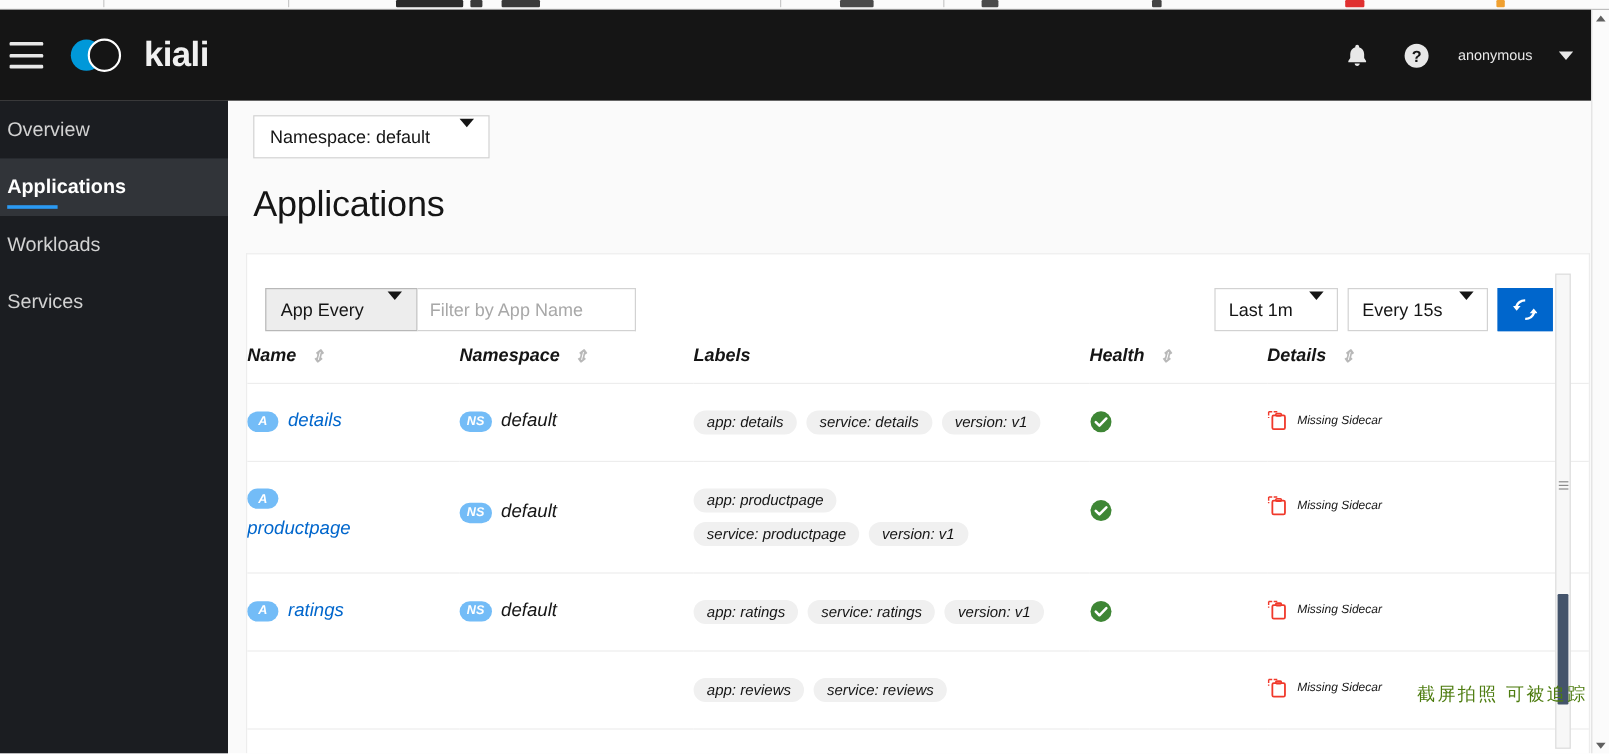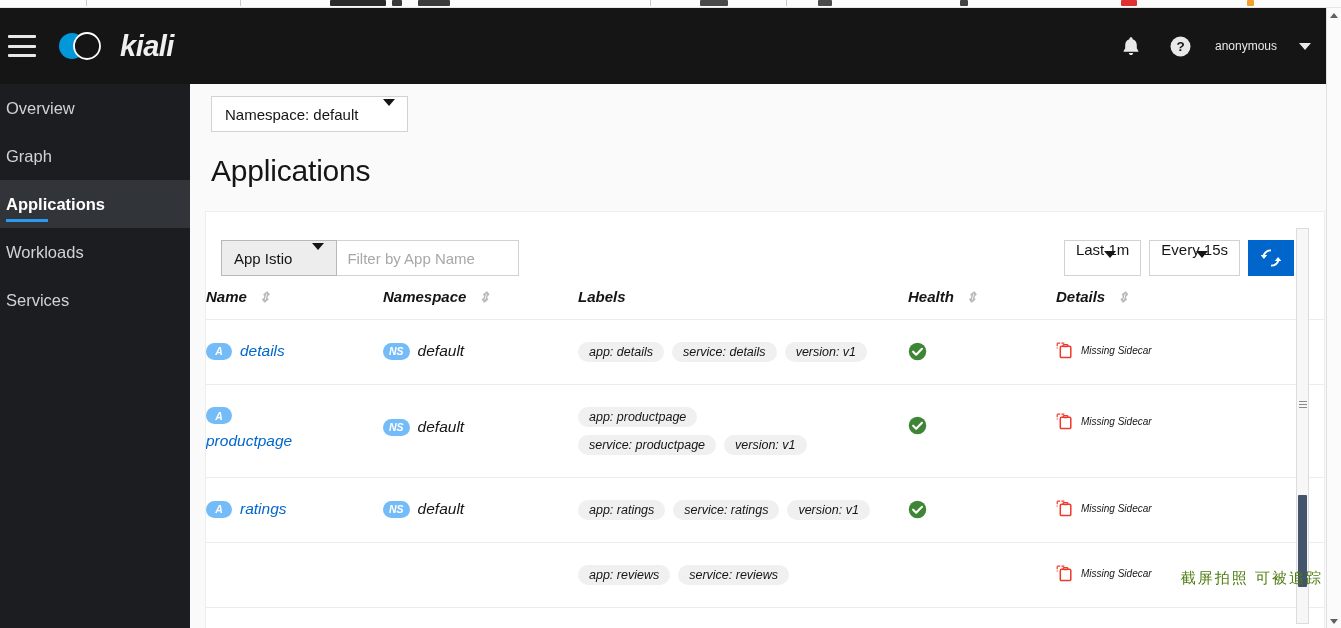--- a/index.html
+++ b/index.html
@@ -48,21 +48,21 @@
     cursor: pointer;
   }
   .hamburger span {
     display: block; height: 3px; width: 28px;
     background: #e8e8e8; border-radius: 1px;
   }
   .brand { display: flex; align-items: center; gap: 10px; cursor: pointer; }
   .brand-logo { width: 56px; height: 32px; position: relative; }
   .brand-text {
     color: #f0f0f0; font-size: 29px; font-weight: 700;
-    letter-spacing: -0.5px; line-height: 1; font-style: italic;
+    letter-spacing: -0.5px; line-height: 1;
   }
   .masthead-right {
     margin-left: auto; display: flex; align-items: center;
     gap: 6px; padding-right: 22px;
   }
   .mh-icon {
     width: 44px; height: 44px;
     display: flex; align-items: center; justify-content: center;
     cursor: pointer;
   }
@@ -167,21 +167,21 @@
   }
   .filter-input::placeholder { color: #a8a8a8; }
 
   .toolbar-right {
     margin-left: auto; display: flex; align-items: stretch; gap: 8px;
   }
   .tb-select {
     display: flex; align-items: center;
     height: 36px; padding: 0 11px;
     background: #fff; border: 1px solid #d2d2d2;
-    font-size: 15px; color: #151515; cursor: pointer; flex-direction: column;
+    font-size: 15px; color: #151515; cursor: pointer;
   }
   .tb-select .caret { margin-left: 14px; }
   .refresh-btn {
     width: 46px; height: 36px;
     background: #0066cc; border: 1px solid #0066cc;
     display: flex; align-items: center; justify-content: center;
     cursor: pointer;
   }
 
   
@@ -347,23 +347,20 @@
       </div>
       <div class="user-name">anonymous</div>
       <div class="caret-white"></div>
     </div>
   </header>
 
   <nav class="sidebar">
     <div class="nav-item">
       <span>Overview</span>
     </div>
-    <div class="nav-item">
-      <span>Graph</span>
-    </div>
     <div class="nav-item active">
       <span>Applications</span>
       <span class="nav-underline"></span>
     </div>
     <div class="nav-item">
       <span>Workloads</span>
     </div>
     <div class="nav-item">
       <span>Services</span>
     </div>
@@ -378,21 +375,21 @@
       </div>
     </div>
 
     <h1 class="page-title">Applications</h1>
 
     <section class="card">
 
       <div class="toolbar">
         <div class="filter-group">
           <div class="filter-type">
-            <span>App Istio</span>
+            <span>App Every</span>
             <span class="caret"><span class="caret-dark"></span></span>
           </div>
           <input class="filter-input" type="text" placeholder="Filter by App Name" style="">
         </div>
 
         <div class="toolbar-right">
           <div class="tb-select">
             <span>Last 1m</span>
             <span class="caret"><span class="caret-dark"></span></span>
           </div>

